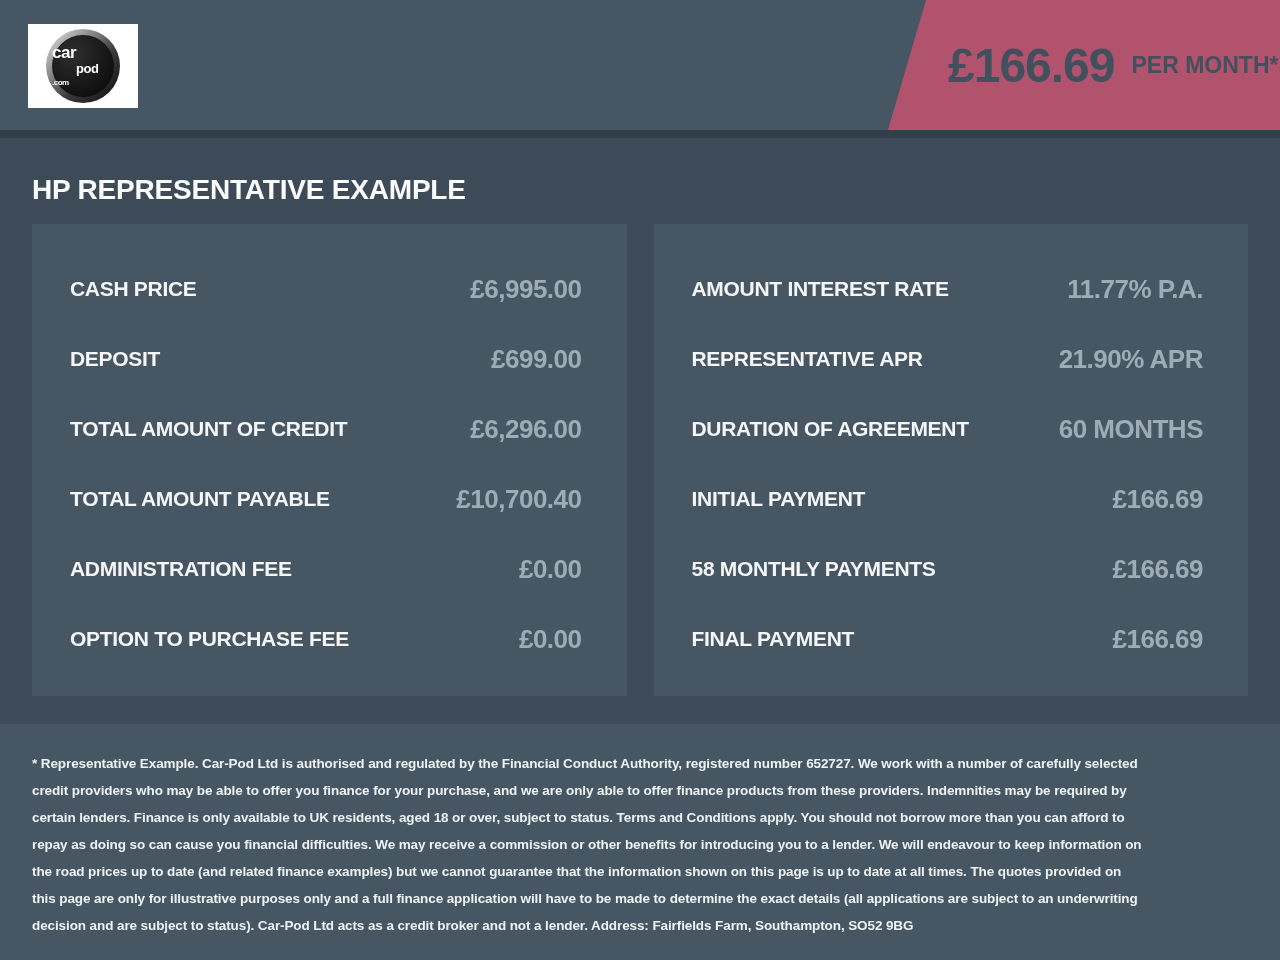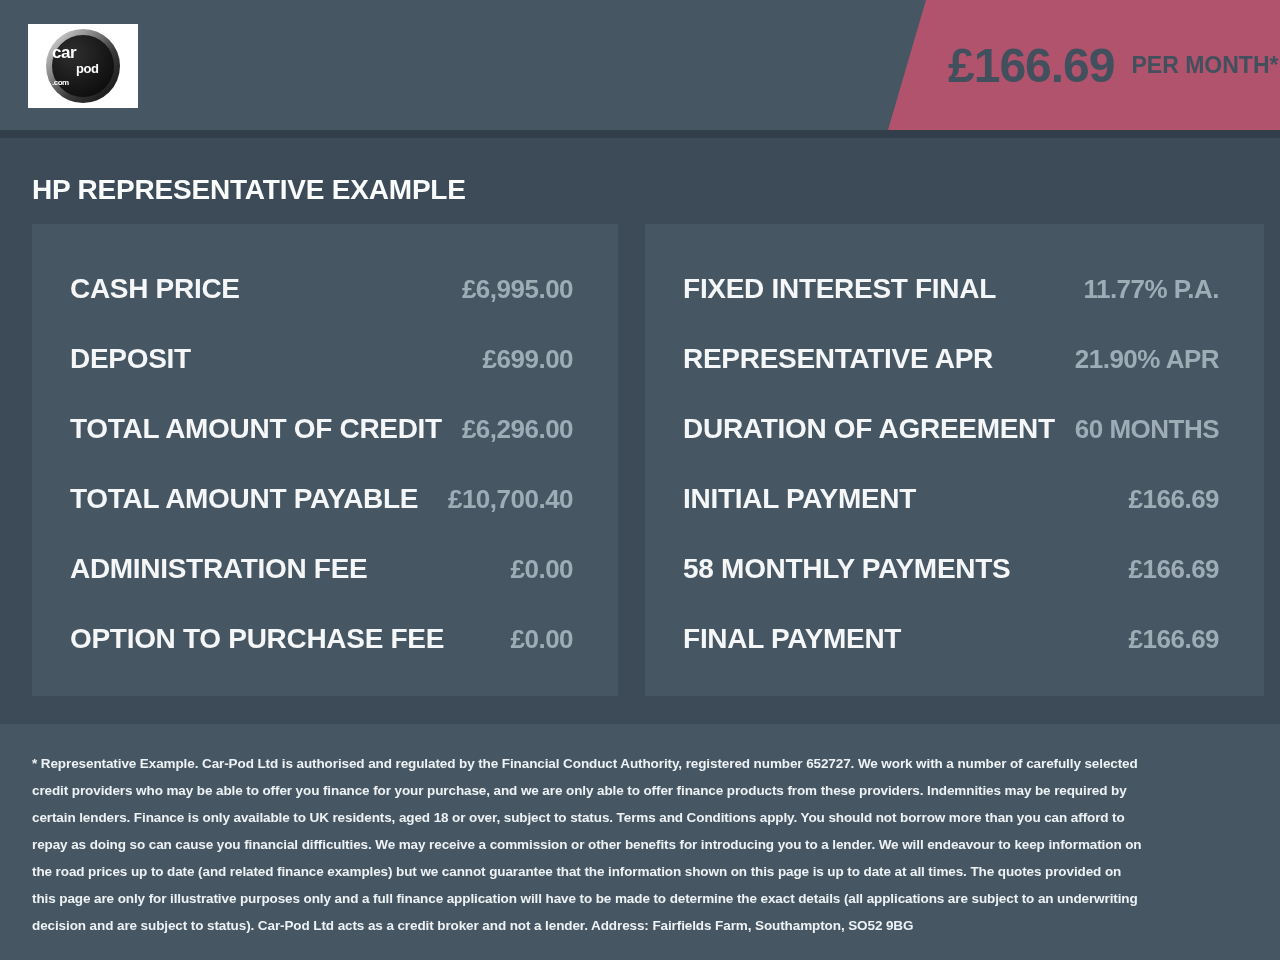--- a/index.html
+++ b/index.html
@@ -100,21 +100,21 @@
     background: #475663;
     padding: 30px 45px 22px 38px;
   }
   .finance-row {
     height: 70px;
     display: flex;
     justify-content: space-between;
     align-items: center;
   }
   .finance-row .label {
-    font-size: 28px;
+    font-size: 21px;
     font-weight: bold;
     color: #f4f6f7;
     letter-spacing: -0.3px;
     white-space: nowrap;
   }
   .finance-row .value {
     font-size: 26px;
     font-weight: bold;
     color: #9dacb5;
     letter-spacing: -0.5px;
@@ -185,21 +185,21 @@
         <span class="value">£0.00</span>
       </div>
       <div class="finance-row">
         <span class="label">OPTION TO PURCHASE FEE</span>
         <span class="value">£0.00</span>
       </div>
     </section>
 
     <section class="panel">
       <div class="finance-row">
-        <span class="label">FIXED INTEREST FINAL</span>
+        <span class="label">AMOUNT INTEREST RATE</span>
         <span class="value">11.77% P.A.</span>
       </div>
       <div class="finance-row">
         <span class="label">REPRESENTATIVE APR</span>
         <span class="value">21.90% APR</span>
       </div>
       <div class="finance-row">
         <span class="label">DURATION OF AGREEMENT</span>
         <span class="value">60 MONTHS</span>
       </div>

